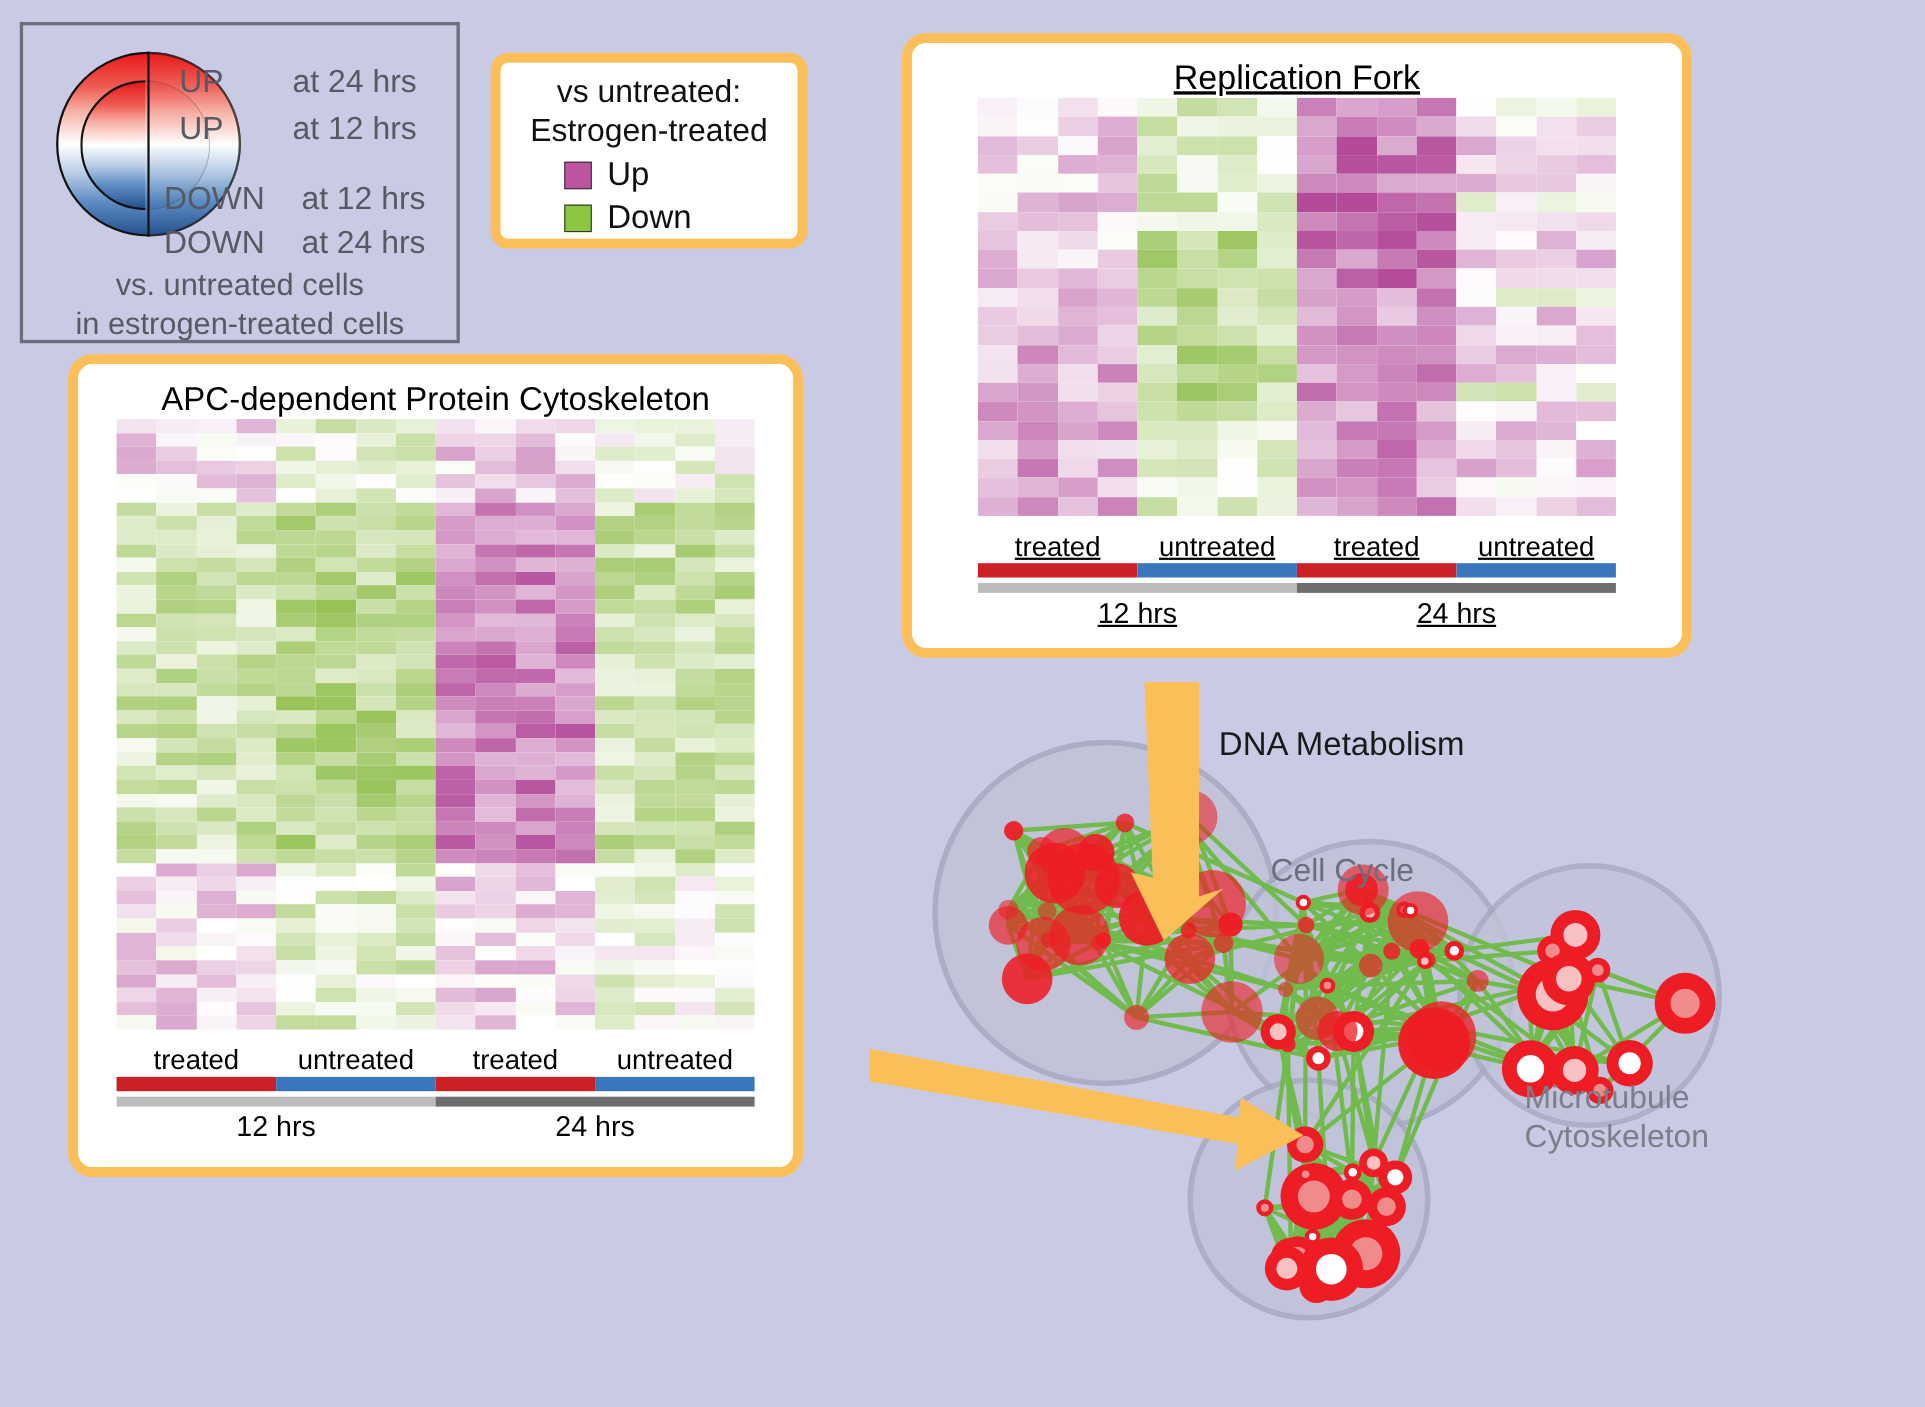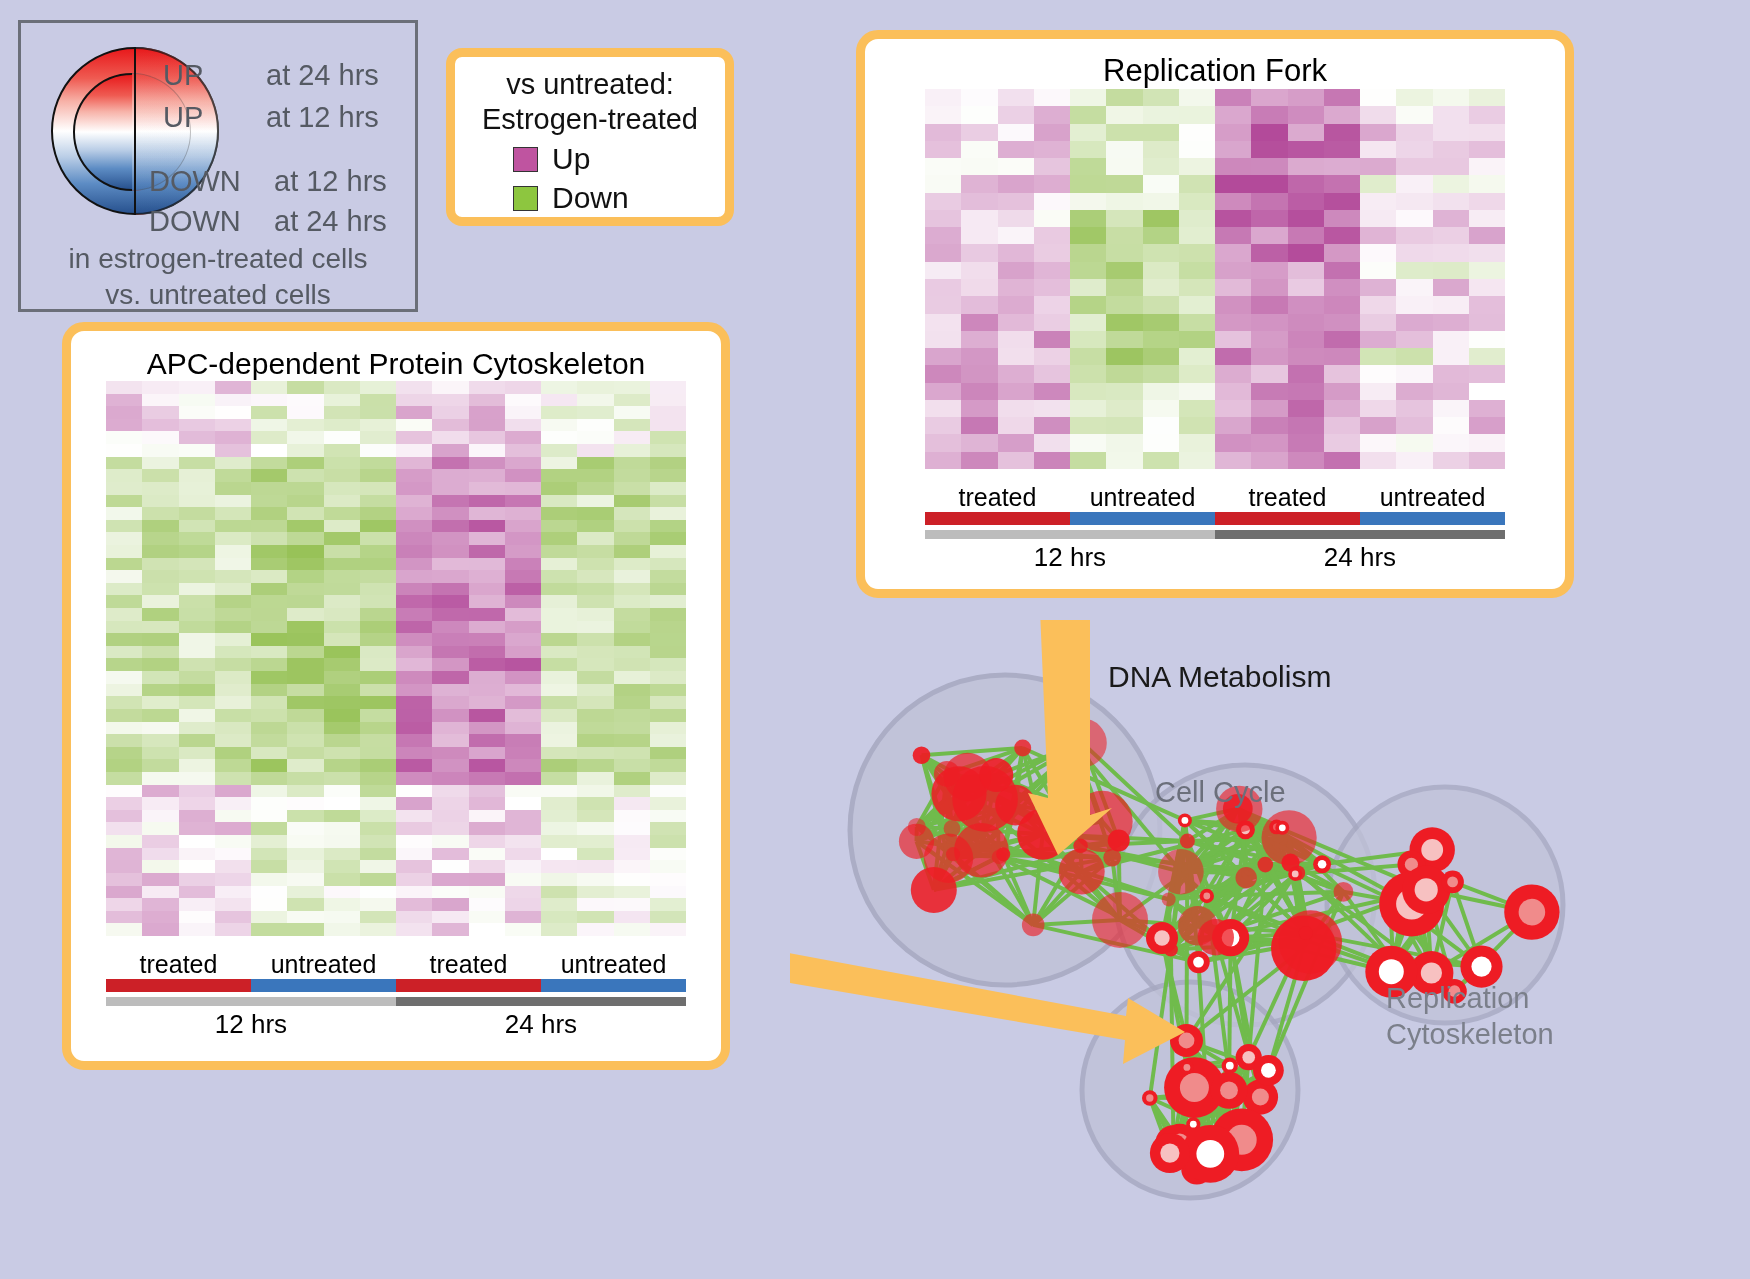--- a/index.html
+++ b/index.html
@@ -58,21 +58,21 @@
   }
   .key-row{display:flex;align-items:center;gap:14px;margin-left:58px;margin-top:5px;}
   .key-sw{width:25px;height:25px;border:1px solid #333;box-sizing:border-box;}
   .key-lbl{font-size:30px;color:#111;}
 
   
   .panel{
     position:absolute;background:#fff;border:9px solid #fbbf5a;border-radius:22px;
     box-sizing:border-box;
   }
-  #panel-rep{left:856px;top:30px;width:718px;height:568px;}
+  #panel-rep{left:820px;top:30px;width:718px;height:568px;text-decoration:underline;}
   #panel-apc{left:62px;top:322px;width:668px;height:748px;}
   .panel-title{text-align:center;font-size:31px;color:#000;font-weight:400;}
   #panel-apc .panel-title{font-size:30px;margin-top:16px;}
   #panel-rep .panel-title{font-size:31px;margin-top:14px;}
 
   .hm{display:grid;margin:0 auto;}
   .hm div{width:100%;height:100%;}
 
   .axis{margin:0 auto;}
   .axis-labels{display:grid;grid-template-columns:repeat(4,1fr);}
@@ -102,22 +102,22 @@
     </div>
     <div class="cb-lbl" style="left:142px;top:36px;">UP</div>
     <div class="cb-lbl" style="left:245px;top:36px;">at 24 hrs</div>
     <div class="cb-lbl" style="left:142px;top:78px;">UP</div>
     <div class="cb-lbl" style="left:245px;top:78px;">at 12 hrs</div>
     <div class="cb-lbl" style="left:128px;top:142px;">DOWN</div>
     <div class="cb-lbl" style="left:253px;top:142px;">at 12 hrs</div>
     <div class="cb-lbl" style="left:128px;top:182px;">DOWN</div>
     <div class="cb-lbl" style="left:253px;top:182px;">at 24 hrs</div>
     <div class="cb-foot">
+      <div>vs. untreated cells</div>
       <div>in estrogen-treated cells</div>
-      <div>vs. untreated cells</div>
     </div>
   </div>
 
   <div class="key-box">
     <div class="key-title">
       <div>vs untreated:</div>
       <div>Estrogen-treated</div>
     </div>
     <div class="key-row">
       <span class="key-sw" id="sw-up" style="background: rgb(191, 84, 160);"></span>
@@ -1828,17 +1828,17 @@
           <circle cx="372.0" cy="318.0" r="7.7" fill="#f7c1c1"></circle>
         </g>
 
       <g fill="#fbbf5a">
         <path d="M250,-10 L300,-10 L300,195 L322,188 L268,235 L238,173 L258,178 Z" transform="translate(0,0)"></path>
         <path d="M-18,330 L-18,360 L335,420 L333,444 L395,412 L338,378 L336,396 Z"></path>
       </g>
     </svg>
     <div class="net-lbl" style="left:318px;top:40px;font-size:30px;color:#1a1a1a;">DNA Metabolism</div>
     <div class="net-lbl" style="left:365px;top:156px;font-size:29px;color:#6b6f7b;">Cell Cycle</div>
-    <div class="net-lbl" style="left:596px;top:360px;font-size:29px;color:#7b7f8a;line-height:36px;">Replication
+    <div class="net-lbl" style="left:596px;top:360px;font-size:29px;color:#7b7f8a;line-height:36px;">Microtubule
 Cytoskeleton</div>
   </div>
 
 </div>
 
 </body></html>

